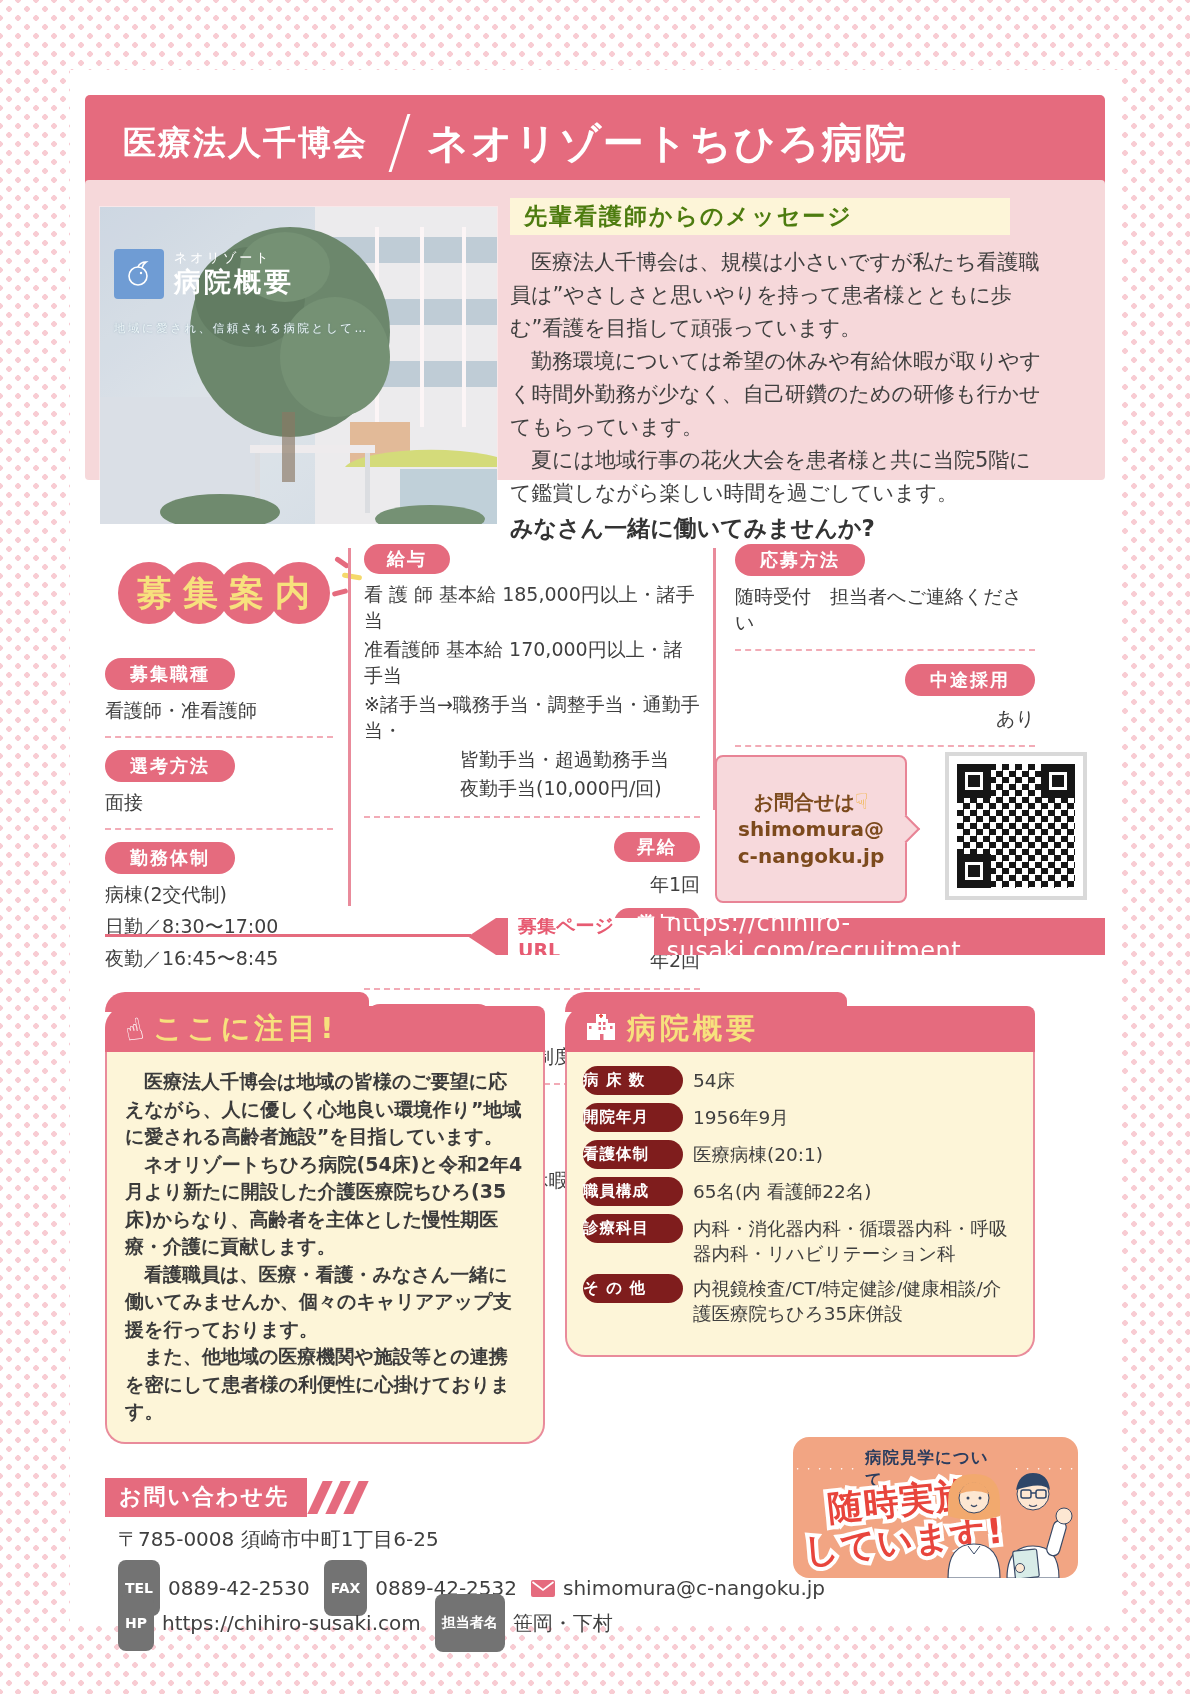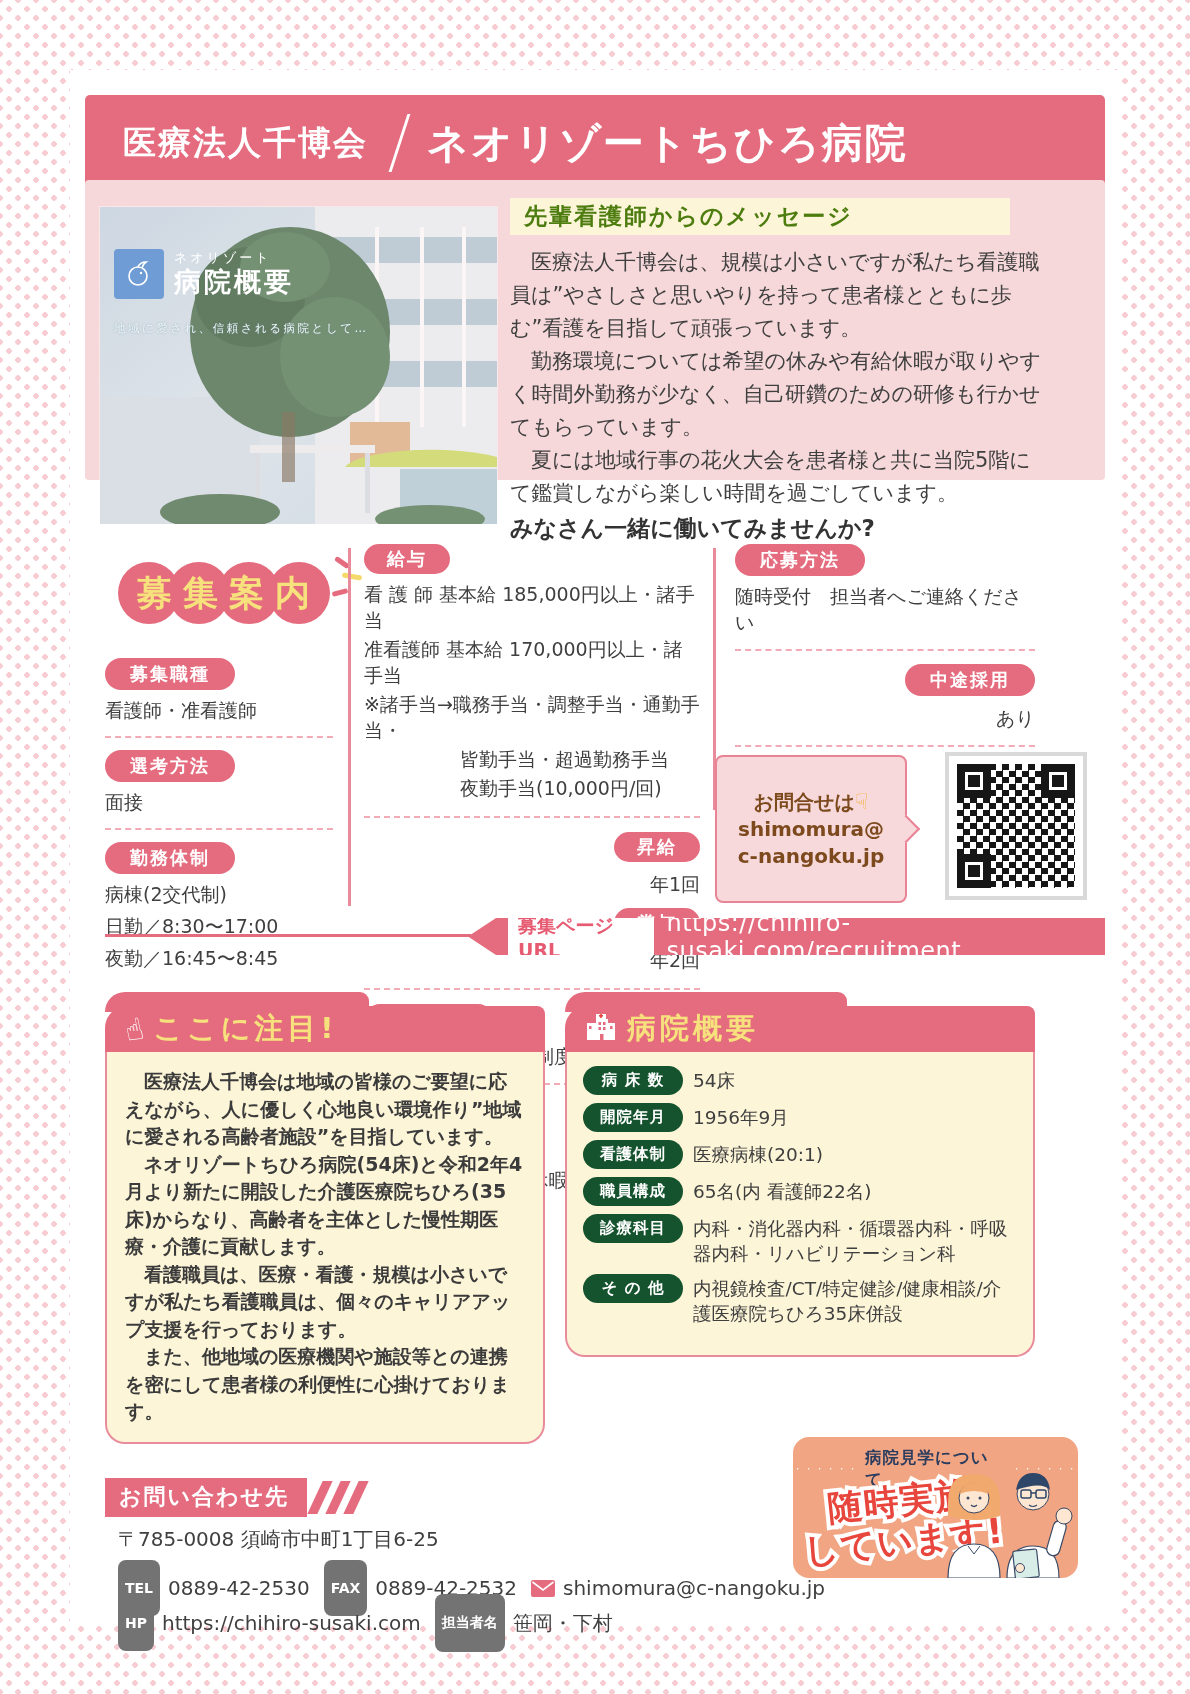--- a/index.html
+++ b/index.html
@@ -87,21 +87,21 @@
   .fbox { position:absolute; }
   .fhead { position:relative; height:46px; margin-top:14px; background:#e56b7e; border-radius:22px 8px 0 0;
            display:flex; align-items:center; padding-left:20px; gap:10px; }
   .fhead::before { content:''; position:absolute; left:0; top:-14px; width:60%; height:20px; background:#e56b7e; border-radius:22px 10px 0 0; }
   .fhead .ft { position:relative; color:#f7e17d; font-size:29px; font-weight:bold; letter-spacing:4px; }
   .fbody { background:#fdf5d8; border:2.5px solid #e98b9b; border-top:none; border-radius:0 0 20px 20px; }
   .hand { position:relative; color:#fff; font-size:30px; transform:rotate(-12deg); }
   .hl-body { padding:16px 18px; font-size:19px; font-weight:bold; color:#3b3b3b; line-height:27.5px; }
   .ov-body { padding:14px 14px 10px 16px; }
   .ov-row { display:flex; gap:10px; margin-bottom:8px; align-items:flex-start; }
-  .ov-pill { flex:0 0 100px; background:#14532d; color:#fff; font-weight:bold; font-size:15.5px; text-align:center;
+  .ov-pill { flex:0 0 100px; background:#7f1d1d; color:#fff; font-weight:bold; font-size:15.5px; text-align:left;
              border-radius:999px; padding:4px 0; letter-spacing:1px; }
   .ov-val { font-size:18.5px; color:#3f3f3f; line-height:25px; padding-top:2px; }
   .hosp-icon { position:relative; }
 
   
   .c-head { left:35px; top:1408px; display:flex; align-items:center; }
   .c-head .lab { background:#e56b7e; color:#fff; font-size:22px; font-weight:bold; letter-spacing:2px; padding:4px 18px 5px 14px; }
   .c-head .sl { width:10px; height:33px; background:#e56b7e; transform:skewX(-25deg); margin-left:8px; }
   .c-line { left:48px; color:#3f3f3f; font-size:20px; display:flex; align-items:center; gap:8px; }
   .mini { background:#737373; color:#fff; font-size:14px; font-weight:bold; padding:20px 7px; border-radius:8px; }
@@ -274,21 +274,21 @@
   </div>
 
   <div class="fbox" style="left:35px; top:922px; width:440px;">
     <div class="fhead">
       <span class="hand">☝</span>
       <span class="ft">ここに注目!</span>
     </div>
     <div class="fbody hl-body" style="min-height:305px;">
       <p>　医療法人千博会は地域の皆様のご要望に応えながら、人に優しく心地良い環境作り”地域に愛される高齢者施設”を目指しています。</p>
       <p>　ネオリゾートちひろ病院(54床)と令和2年4月より新たに開設した介護医療院ちひろ(35床)からなり、高齢者を主体とした慢性期医療・介護に貢献します。</p>
-      <p>　看護職員は、医療・看護・規模は小さいですが私たち看護職員は、個々のキャリアアップ支援を行っております。</p>
+      <p>　看護職員は、医療・看護・みなさん一緒に働いてみませんか、個々のキャリアアップ支援を行っております。</p>
       <p>　また、他地域の医療機関や施設等との連携を密にして患者様の利便性に心掛けております。</p>
     </div>
   </div>
 
   <div class="fbox" style="left:495px; top:922px; width:470px;">
     <div class="fhead">
       <span class="hosp-icon">
         <svg width="32" height="28" viewBox="0 0 32 28">
             <rect x="11" y="1" width="10" height="8" fill="#fff"></rect>
             <rect x="14" y="2" width="4" height="1.6" fill="#e8453c"></rect>

